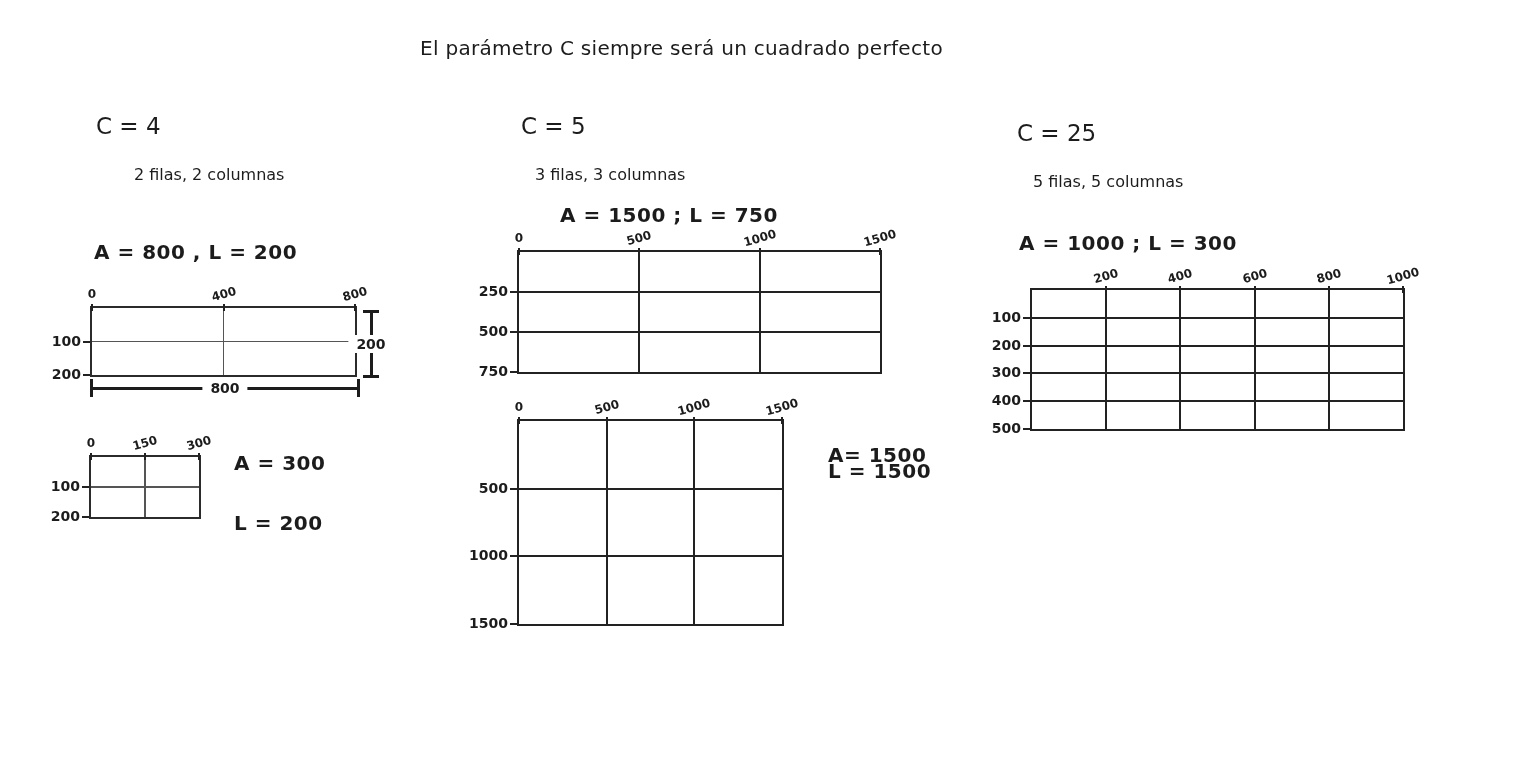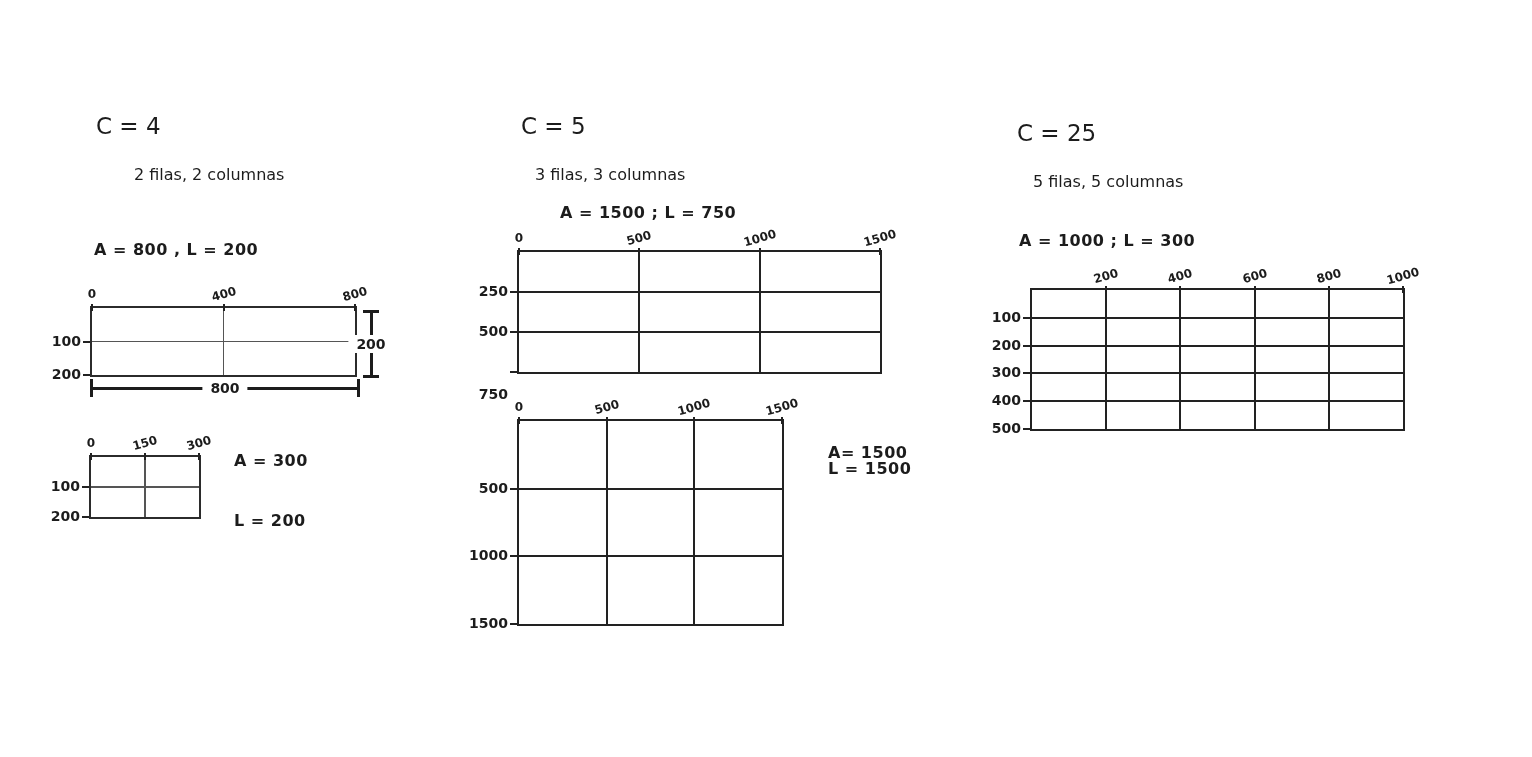--- a/index.html
+++ b/index.html
@@ -2,21 +2,21 @@
 <html><head>
 <meta charset="utf-8">
 <style>
   html,body{margin:0;padding:0;background:#fff;}
   .canvas{position:relative;width:1532px;height:757px;background:#ffffff;overflow:hidden;
           font-family:"DejaVu Sans",sans-serif;color:#1c1c1c;}
   .txt{position:absolute;white-space:nowrap;}
   .title{position:absolute;left:420px;top:36px;font-size:20px;letter-spacing:.3px;}
   .c-label{font-size:23px;}
   .rc-label{font-size:16px;}
-  .al-label{font-size:16px;font-weight:700;letter-spacing:.5px;text-align:center;}
+  .al-label{font-size:20px;font-weight:700;letter-spacing:.5px;text-align:center;}
   .footer-line{position:absolute;left:205px;font-size:19px;letter-spacing:.2px;}
 
   
   .gridbox{position:absolute;border:2px solid #222;background:#fff;}
   .gridbox .vline{position:absolute;top:0;bottom:0;width:2px;background:#222;transform:translateX(-1px);}
   .gridbox .hline{position:absolute;left:0;right:0;height:2px;background:#222;transform:translateY(-1px);}
   .gridbox.thin{border-color:#2b2b2b;}
   .gridbox.thin .vline,.gridbox.thin .hline{width:1.5px;height:1.5px;background:#555;}
   .gridbox.thin .vline{height:auto;}
   .gridbox.thin .hline{width:auto;}
@@ -32,20 +32,21 @@
   .dim-v{position:absolute;width:16px;border-top:3px solid #1c1c1c;border-bottom:3px solid #1c1c1c;}
   .dim-v::before{content:"";position:absolute;top:0;bottom:0;left:50%;width:3px;margin-left:-1.5px;background:#1c1c1c;}
   .dim-label{position:absolute;left:50%;top:50%;transform:translate(-50%,-50%);background:#fff;
              padding:1px 8px;font-size:14px;font-weight:700;z-index:2;}
 </style>
 </head>
 <body>
 
 <div class="canvas">
 
+  <div class="title">El parámetro C siempre será un cuadrado perfecto</div>
 
   <div class="txt c-label" style="left:96px;top:113px">C = 4</div>
   <div class="txt rc-label" style="left:134px;top:165px">2 filas, 2 columnas</div>
   <div class="txt al-label" style="left:94px;top:240px">A = 800 ,  L = 200</div>
 
   <div class="gridbox thin" style="left:90px;top:306px;width:263px;height:67px">
       <div class="vline" style="left: 50%;"></div>
       <div class="hline" style="top: 50%;"></div>
       <span class="xtick" style="left: 0%;">0</span>
       <i class="xdash" style="left: 0%;"></i>
@@ -97,21 +98,21 @@
       <span class="xtick tilt" style="left: 33.33%;">500</span>
       <i class="xdash" style="left: 33.33%;"></i>
       <span class="xtick tilt" style="left: 66.67%;">1000</span>
       <i class="xdash" style="left: 66.67%;"></i>
       <span class="xtick tilt" style="left: 100%;">1500</span>
       <i class="xdash" style="left: 100%;"></i>
       <span class="ytick" style="top: 33.33%;">250</span>
       <i class="ydash" style="top: 33.33%;"></i>
       <span class="ytick" style="top: 66.67%;">500</span>
       <i class="ydash" style="top: 66.67%;"></i>
-      <span class="ytick" style="top: 100%; margin-top: 23px;">750</span>
+      <span class="ytick" style="top: 100%;">750</span>
       <i class="ydash" style="top: 100%;"></i>
     </div>
 
   <div class="gridbox" style="left:517px;top:419px;width:263px;height:203px">
       <div class="vline" style="left: 33.3333%;"></div>
       <div class="vline" style="left: 66.6667%;"></div>
       <div class="hline" style="top: 33.3333%;"></div>
       <div class="hline" style="top: 66.6667%;"></div>
       <span class="xtick" style="left: 0%;">0</span>
       <i class="xdash" style="left: 0%;"></i>

